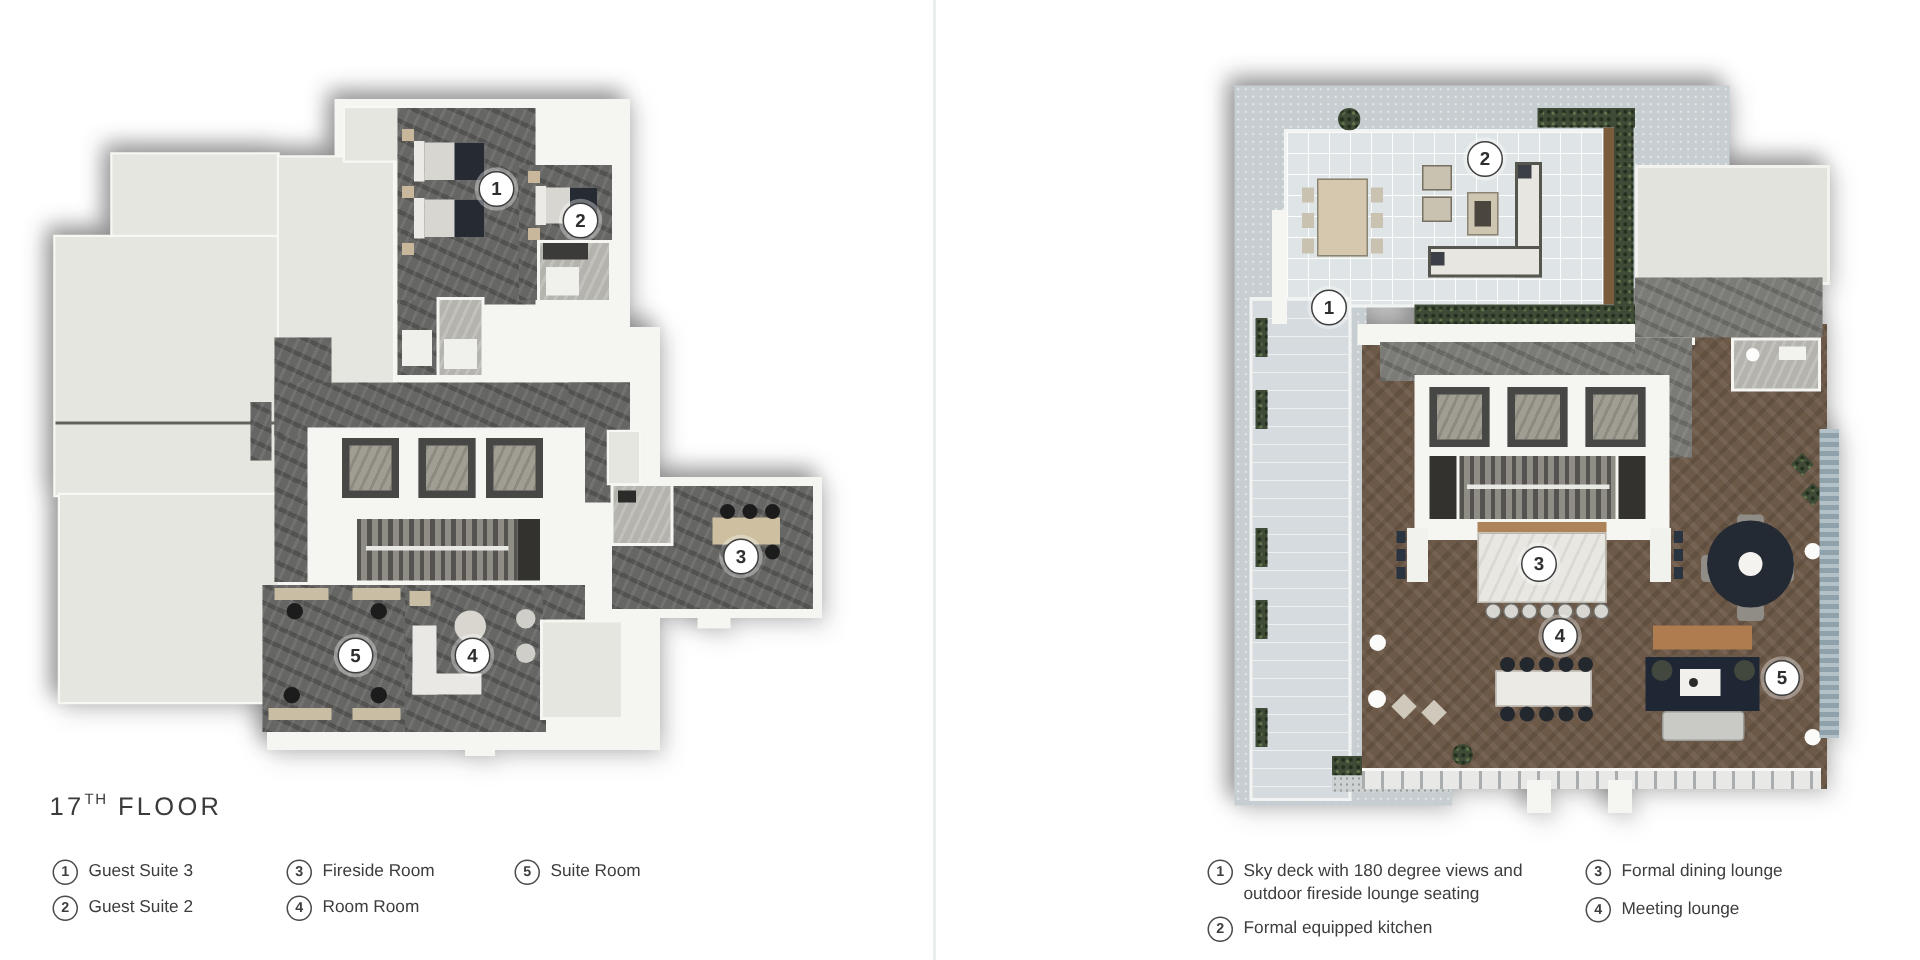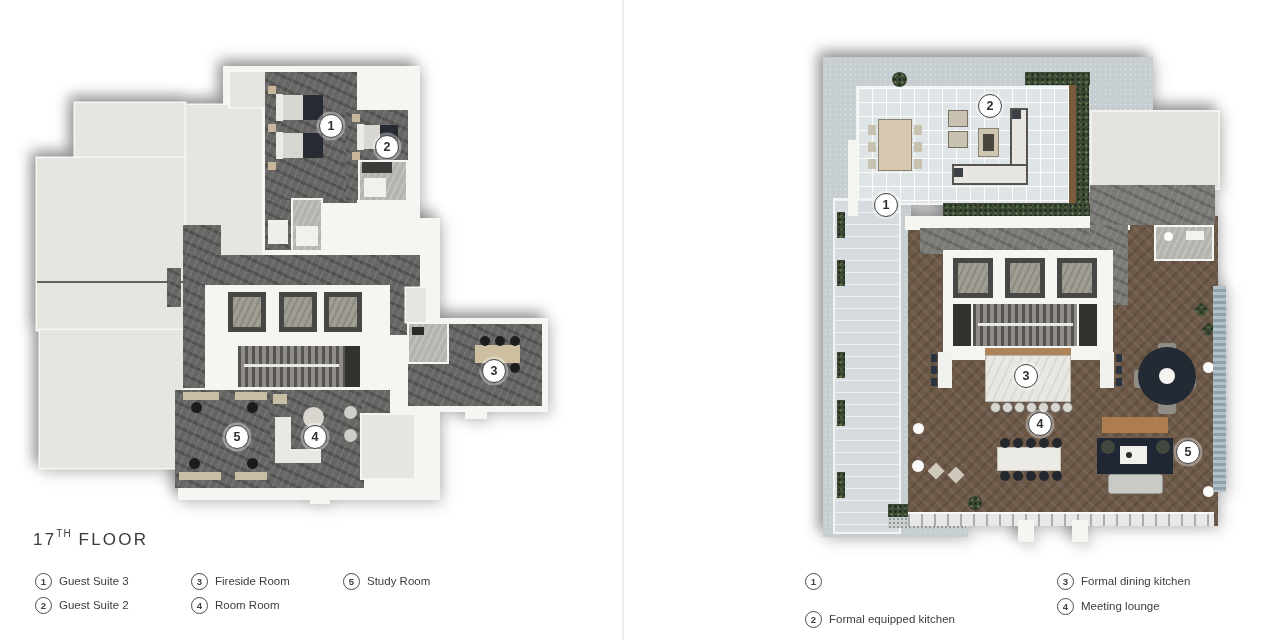--- a/index.html
+++ b/index.html
@@ -175,21 +175,21 @@
   <div class="legend-item" style="left:191px;top:573px;">
     <span class="lcircle">3</span>
     <span class="llabel">Fireside Room</span>
   </div>
   <div class="legend-item" style="left:191px;top:597px;">
     <span class="lcircle">4</span>
     <span class="llabel">Room Room</span>
   </div>
   <div class="legend-item" style="left:343px;top:573px;">
     <span class="lcircle">5</span>
-    <span class="llabel">Study Room</span>
+    <span class="llabel">Suite Room</span>
   </div>
 
 
   <div class="plan" style="left:820px;top:52px;width:410px;height:492px;">
 
     <div class="abs deck" style="left:3px;top:5px;width:330px;height:135px;"></div>
     <div class="abs deck" style="left:3px;top:140px;width:88px;height:340px;"></div>
     <div class="abs deck" style="left:3px;top:428px;width:145px;height:57px;"></div>
 
     <div class="abs tiles" style="left:38px;top:36px;width:218px;height:115px;"></div>
@@ -310,27 +310,28 @@
 
     <div class="pmarker" style="left:54px;top:141px;">1</div>
     <div class="pmarker" style="left:158px;top:42px;">2</div>
     <div class="pmarker" style="left:194px;top:312px;">3</div>
     <div class="pmarker" style="left:208px;top:360px;">4</div>
     <div class="pmarker" style="left:356px;top:388px;">5</div>
   </div>
 
   <div class="legend-item" style="left:805px;top:573px;">
     <span class="lcircle">1</span>
+    <span class="llabel" style="max-width:196px;">Sky deck with 180 degree views and outdoor fireside lounge seating</span>
   </div>
   <div class="legend-item" style="left:805px;top:611px;">
     <span class="lcircle">2</span>
     <span class="llabel">Formal equipped kitchen</span>
   </div>
   <div class="legend-item" style="left:1057px;top:573px;">
     <span class="lcircle">3</span>
-    <span class="llabel">Formal dining kitchen</span>
+    <span class="llabel">Formal dining lounge</span>
   </div>
   <div class="legend-item" style="left:1057px;top:598px;">
     <span class="lcircle">4</span>
     <span class="llabel">Meeting lounge</span>
   </div>
 
 </div>
 
 </body></html>

